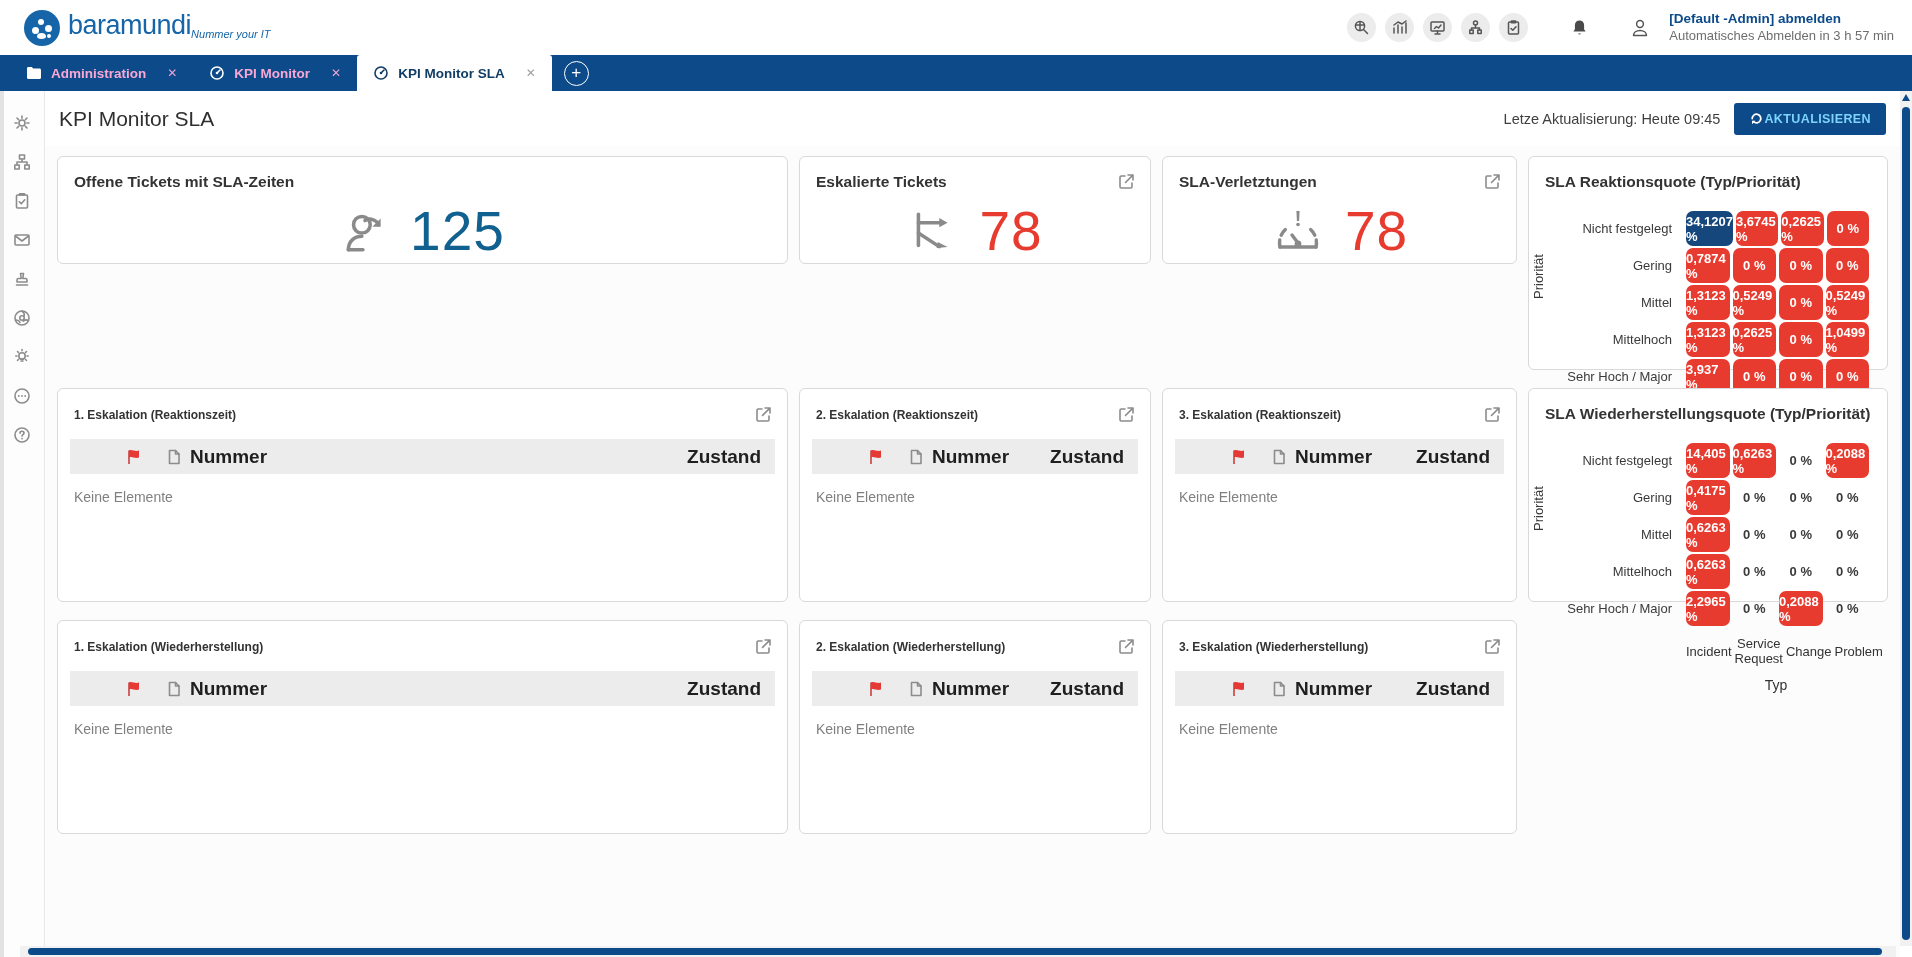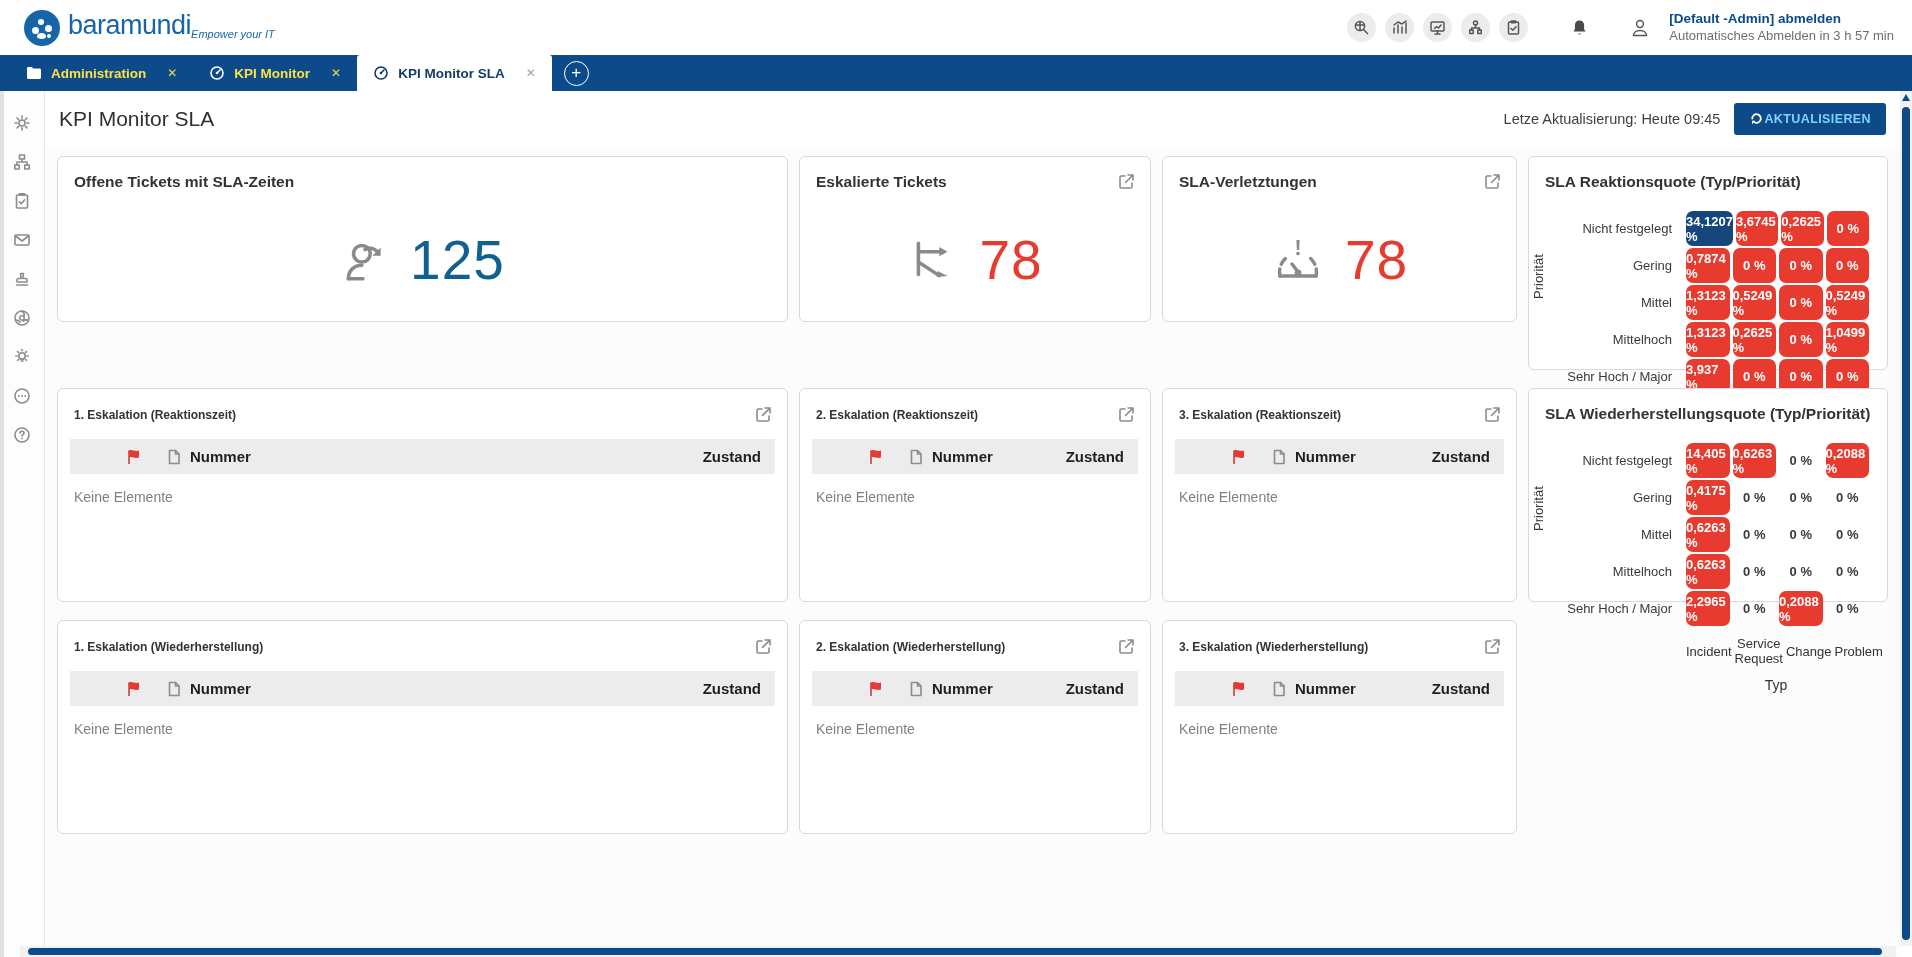--- a/index.html
+++ b/index.html
@@ -20,21 +20,21 @@
   .circ-icon svg { display:block; }
   .bell-btn, .user-btn { width:32px; height:32px; display:flex; align-items:center; justify-content:center; }
   .bell-btn { margin-left:26px; }
   .user-btn { margin-left:20px; }
   .user-texts { margin-left:4px; line-height:1.25; }
   .user-link { color:#0c4a8a; font-weight:bold; font-size:13.5px; cursor:pointer; }
   .user-sub { color:#6e6e6e; font-size:13px; }
 
   
   .tabbar { height:36px; background:#0c4a8a; display:flex; align-items:stretch; padding-left:10px; }
-  .tab { display:flex; align-items:center; gap:9px; padding:0 16px; color:#fde047; font-size:13.5px; font-weight:bold; cursor:pointer; }
+  .tab { display:flex; align-items:center; gap:9px; padding:0 16px; color:#f9a8d4; font-size:13.5px; font-weight:bold; cursor:pointer; }
   .tab svg { flex:0 0 auto; }
   .tab .tab-close { font-size:12px; font-weight:normal; margin-left:12px; opacity:.95; cursor:pointer; }
   .tab.active { background:#fff; color:#123e66; border-radius:3px 3px 0 0; }
   .tab.active .tab-close { color:#9a9a9a; }
   .tab-add { width:25px; height:25px; border:1.6px solid #fff; border-radius:50%; color:#fff; font-size:17px; font-weight:normal;
              display:flex; align-items:center; justify-content:center; align-self:center; margin-left:12px; cursor:pointer; line-height:0; }
 
   
   .sidebar { position:absolute; left:0; top:91px; bottom:0; width:45px; background:#fdfdfd; border-right:1px solid #e8e8e8; }
   .sidebar::before { content:""; position:absolute; left:0; top:0; bottom:0; width:4px; background:#e2e2e2; }
@@ -46,21 +46,21 @@
   .page-title { font-size:21px; color:#2f2f2f; font-weight:400; }
   .title-right { margin-left:auto; display:flex; align-items:center; gap:14px; }
   .last-update { font-size:14.5px; color:#3f3f3f; }
   .refresh-btn { background:#0c4a8a; color:#7dd3fc; border:none; height:32px; padding:0 15px; font-size:12.5px; font-weight:bold;
                  letter-spacing:.4px; border-radius:3px; display:flex; align-items:center; gap:0; cursor:pointer; font-family:inherit; }
 
   
   .content { position:absolute; left:45px; right:12px; top:146px; bottom:0; background:#fcfcfc; padding:10px 8px 0 12px; overflow:hidden; }
   .grid { display:grid; grid-template-columns:731px 352px 355px 360px; column-gap:11px; row-gap:18px; }
   .card { background:#fff; border:1px solid #d9d9d9; border-radius:6px; position:relative; }
-  .kpi-card { height:166px; }
+  .kpi-card { height:108px; }
   .tall-card { height:214px; }
   .card-title { font-size:15.5px; font-weight:bold; color:#333; padding:16px 16px 0 16px; }
   .ext-btn { position:absolute; top:15px; right:14px; cursor:pointer; width:20px; height:20px; }
 
   .kpi-center { position:absolute; left:0; right:0; top:42px; bottom:0; display:flex; align-items:center; justify-content:center; gap:20px; }
   .kpi-value { font-size:55px; letter-spacing:1px; }
   .kpi-value.blue { color:#10618f; }
   .kpi-value.red { color:#e83b30; }
 
   
@@ -76,21 +76,21 @@
   .hm-xlabel-row { display:grid; grid-template-columns:128px 1fr; }
   .hm-xlabel { text-align:center; font-size:14px; color:#333; padding-top:9px; }
   .hm-ylabel { position:absolute; left:2px; top:108px; transform:rotate(-90deg); transform-origin:left top;
                font-size:13px; color:#3a3a3a; }
 
   
   .esc-head { display:flex; align-items:center; padding:16px 14px 12px 16px; }
   .esc-title { font-size:12px; font-weight:bold; color:#333; flex:1; }
   .esc-ext { cursor:pointer; width:20px; height:20px; }
   .tbl-head { margin:2px 12px 0 12px; background:#ececec; height:35px; display:flex; align-items:center;
-              font-size:15px; font-weight:bold; color:#1f1f1f; padding:0 14px; }
+              font-size:19px; font-weight:bold; color:#1f1f1f; padding:0 14px; }
   .tbl-head .sp { width:42px; }
   .tbl-head .gap { width:26px; }
   .tbl-head .num-label { margin-left:9px; }
   .tbl-head .flex { flex:1; }
   .empty-text { padding:15px 16px; font-size:14px; color:#808080; }
 
   
   .vscroll { position:absolute; right:0; top:91px; bottom:11px; width:12px; background:#f1f1f1; }
   .vscroll .arrow-up { position:absolute; top:3px; left:2px; width:0; height:0;
                        border-left:4px solid transparent; border-right:4px solid transparent; border-bottom:7px solid #0c4a8a; }
@@ -111,21 +111,21 @@
     <div class="logo-wrap">
       <div class="logo-mark">
         <span style="left:8px;top:17px;width:7px;height:7px;"></span>
         <span style="left:14px;top:9px;width:6px;height:6px;"></span>
         <span style="left:21px;top:15px;width:7px;height:7px;"></span>
         <span style="left:13px;top:23px;width:9px;height:6px;border-radius:50% 50% 50% 50%/60% 60% 40% 40%;"></span>
         <span style="left:23px;top:24px;width:4px;height:4px;"></span>
       </div>
       <div class="logo-text-col">
         <div class="logo-name">baramundi</div>
-        <div class="logo-tag">Empower your IT</div>
+        <div class="logo-tag">Nummer your IT</div>
       </div>
     </div>
 
     <div class="topbar-right">
       <div class="circ-icon">
         <svg width="17" height="17" viewBox="0 0 17 17">
             <circle class="st2" cx="7" cy="7" r="4.6"></circle>
             <path class="st2" d="M10.5 10.5L14.5 14.5"></path>
             <path class="st2" d="M3.2 6h7.6M7 2.6v8.8"></path>
           </svg>

